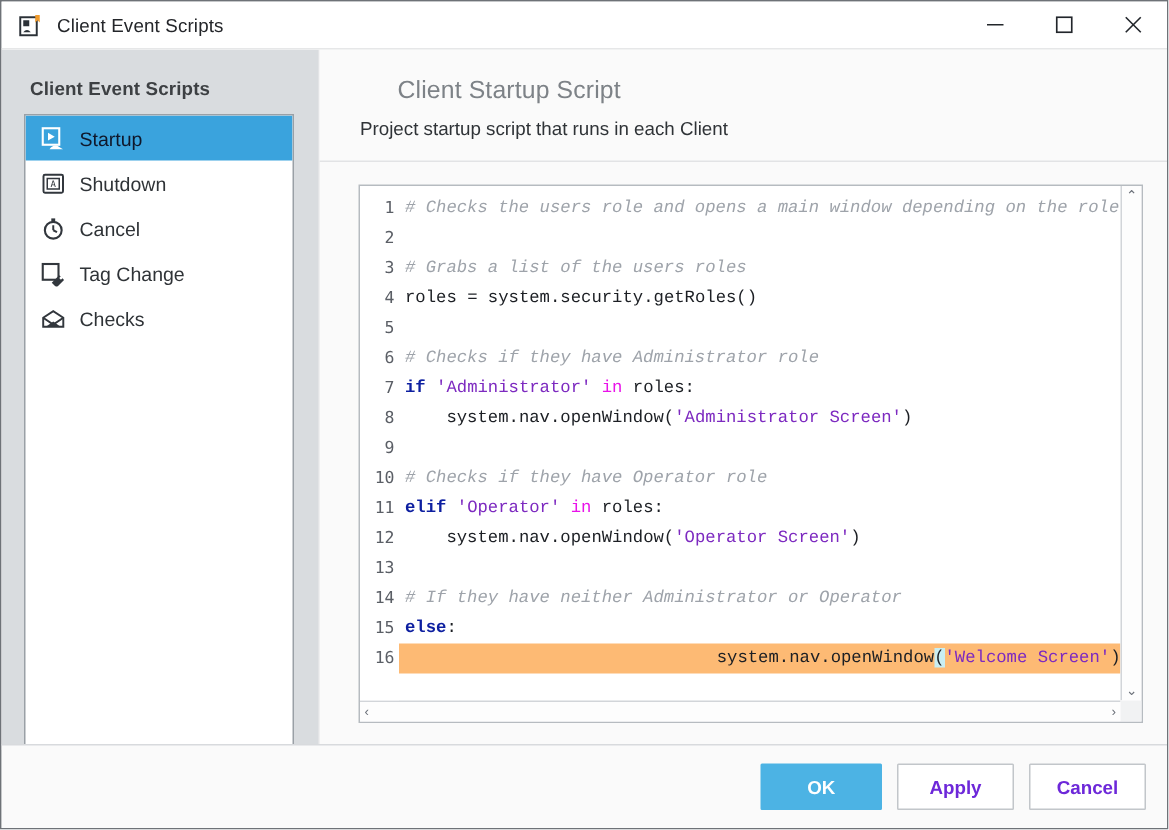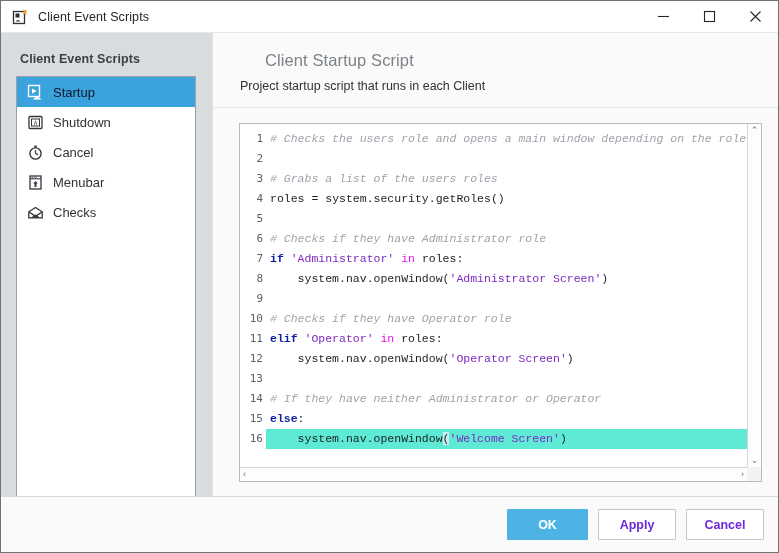--- a/index.html
+++ b/index.html
@@ -195,21 +195,22 @@
     white-space: pre;
     overflow: hidden;
     min-width: 0;
   }
   .codelines .cl {
     height: 20px;
     line-height: 20px;
     padding-left: 4px;
   }
   .codelines .cl.cur {
-    background: #5eead4;
+    background: #fdba74;
+    text-align: right;
   }
   .cmt  { color: #9ea3aa; font-style: italic; }
   .kw   { color: #0d1fa0; font-weight: bold; }
   .op   { color: #e912e9; }
   .str  { color: #7d2ac0; }
   .plain{ color: #1c1f24; }
   .brk  { background: #c9eef2; color: #1c1f24; }
 
   
   .vsb {
@@ -353,34 +354,31 @@
             <svg width="17" height="17" viewBox="0 0 17 17">
               <circle cx="8.5" cy="9.5" r="5.6" fill="none" stroke="#32373d" stroke-width="1.4"></circle>
               <line x1="8.5" y1="9.5" x2="8.5" y2="6.2" stroke="#32373d" stroke-width="1.3"></line>
               <line x1="8.5" y1="9.5" x2="11" y2="10.7" stroke="#32373d" stroke-width="1.3"></line>
               <rect x="7.2" y="1.6" width="2.6" height="1.9" fill="#32373d"></rect>
             </svg>
           </span>
           <span>Cancel</span>
         </div>
 
-
         <div class="sb-item">
           <span class="sb-ico">
             <svg width="17" height="17" viewBox="0 0 17 17">
-              <rect x="3" y="2" width="11" height="13" fill="none" stroke="#32373d" stroke-width="1.3"></rect>
-              <line x1="3" y1="4.8" x2="14" y2="4.8" stroke="#32373d" stroke-width="1.1"></line>
-              <rect x="4.6" y="2.8" width="1" height="1.1" fill="#32373d"></rect>
-              <rect x="6.6" y="2.8" width="1" height="1.1" fill="#32373d"></rect>
-              <rect x="8.6" y="2.8" width="1" height="1.1" fill="#32373d"></rect>
-              <path d="M8.5 7 l2.4 2.6 l-1.4 0 l0 3.4 l-2 0 l0 -3.4 l-1.4 0 z" fill="#32373d"></path>
+              <rect x="1.5" y="2" width="10.5" height="10.5" fill="none" stroke="#32373d" stroke-width="1.4"></rect>
+              <path d="M7.5 14.5 l5 -5 l3.2 3.2 l-5 5 z" fill="#32373d"></path>
+              <circle cx="13.6" cy="11.4" r="0.9" fill="#ffffff"></circle>
             </svg>
           </span>
-          <span>Menubar</span>
-        </div>
+          <span>Tag Change</span>
+        </div>
+
 
         <div class="sb-item">
           <span class="sb-ico">
             <svg width="17" height="17" viewBox="0 0 17 17">
               <path d="M1.8 13.8 l0 -6 l6.7 -4.3 l6.7 4.3 l0 6 z" fill="none" stroke="#32373d" stroke-width="1.3"></path>
               <path d="M1.8 7.8 l6.7 4.6 l6.7 -4.6" fill="none" stroke="#32373d" stroke-width="1.3"></path>
               <path d="M3.6 13.8 l4.9 -3.4 l4.9 3.4 z" fill="#32373d"></path>
             </svg>
           </span>
           <span>Checks</span>

